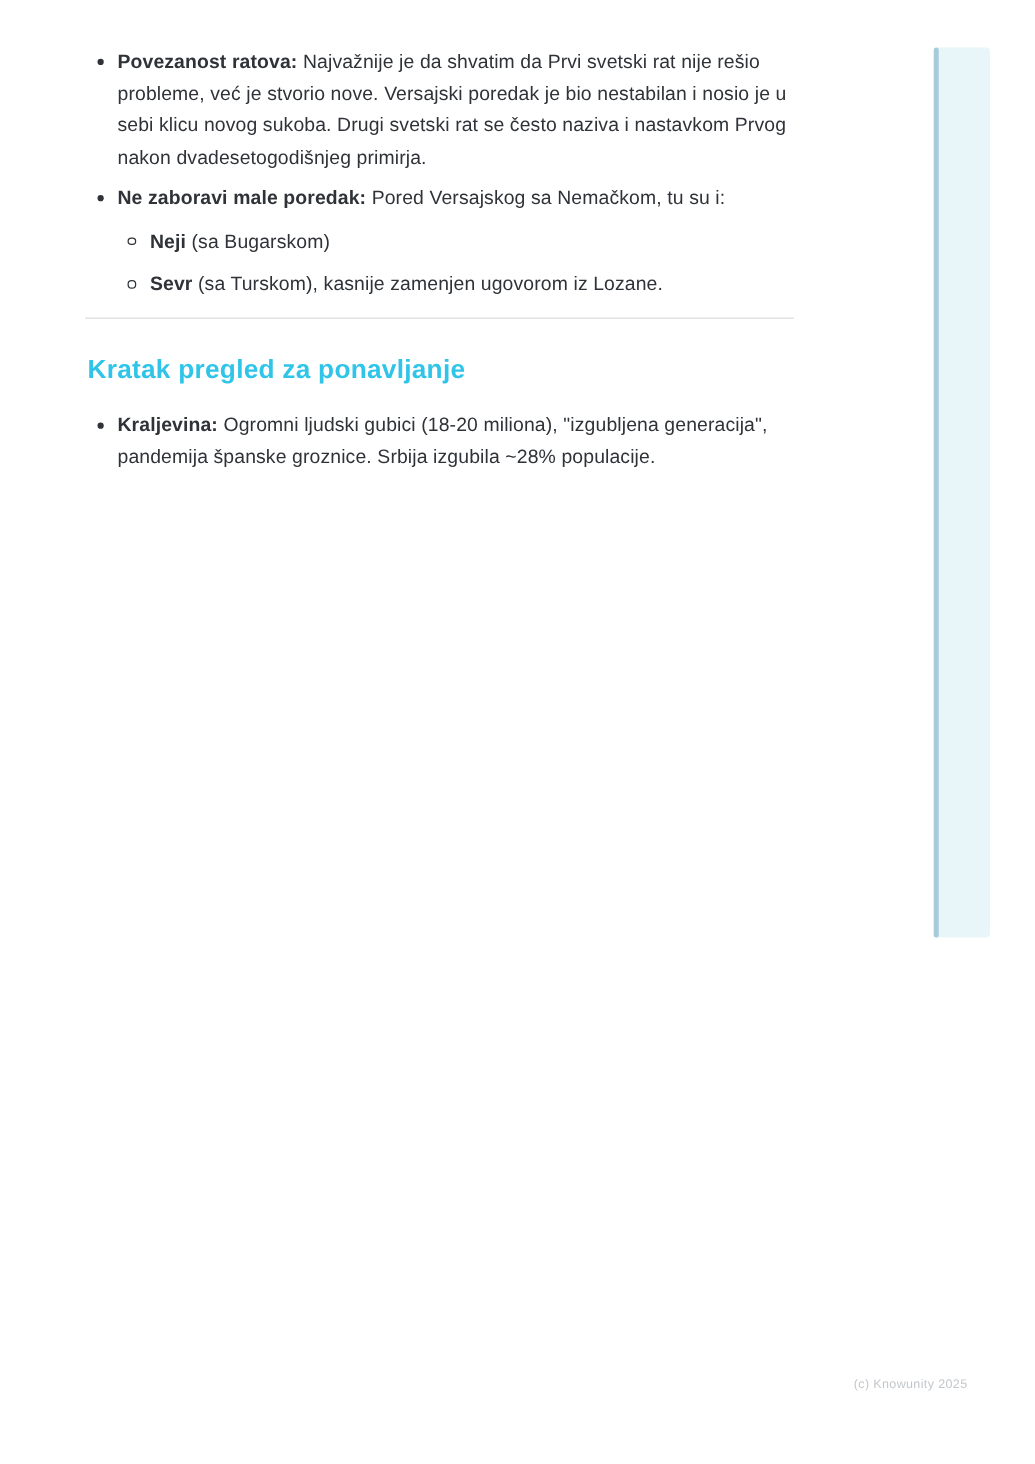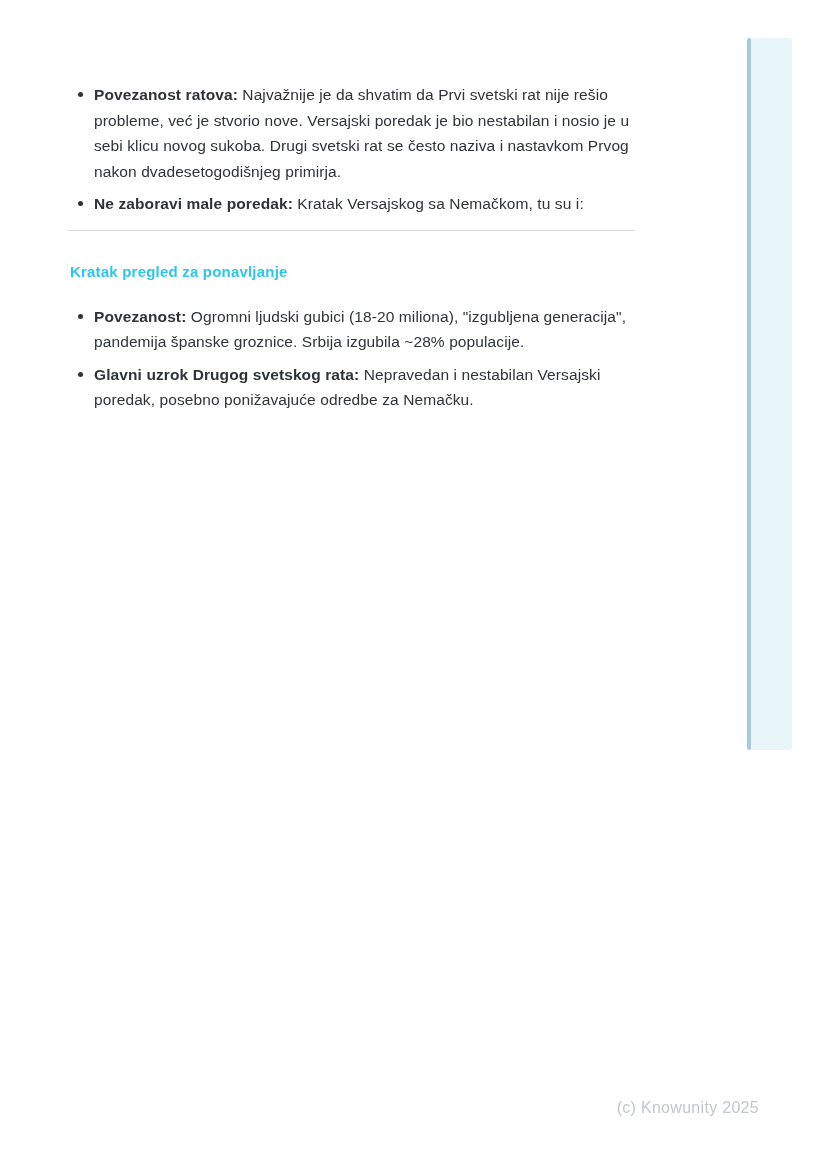--- a/index.html
+++ b/index.html
@@ -11,21 +11,20 @@
     color:var(--body-text, #2f3338);
     overflow:hidden;
   }
   .content {
     position:absolute;
     left:70px; top:37px;
     width:567px;
     font-size:15.5px;
     line-height:25.5px;
     letter-spacing:0.1px;
-    margin-top:45px;
   }
   ul { list-style:none; }
   .lvl1 > li {
     position:relative;
     padding-left:24px;
     margin-bottom:7px;
   }
   .lvl1 > li::before {
     content:"";
     position:absolute;
@@ -52,21 +51,21 @@
   .b { font-weight:700; }
   .i { font-style:italic; }
   .divider {
     border:none;
     border-top:1px solid var(--divider, #dbdcdd);
     width:567px;
     margin:13px 0 0 -2px;
   }
   .section-heading {
     margin-top:26px;
-    font-size:15px;
+    font-size:21px;
     line-height:30px;
     font-weight:700;
     color:var(--accent, #30c5e8);
     letter-spacing:0.2px;
   }
   .summary { margin-top:17px; }
   .edge-strip {
     position:absolute;
     left:747px; top:38px;
     width:45px; height:712px;
@@ -76,53 +75,56 @@
   .edge-strip-line {
     position:absolute;
     left:0; top:0;
     width:4px; height:100%;
     background:var(--strip-edge, #a6cbd9);
     border-radius:2px;
   }
   .footer {
     position:absolute;
     top:1100px;
-    right:69px;
-    font-size:16px;
+    right:54px;
+    font-size:10px;
     line-height:16px;
     color:var(--footer-text, #c3c7cb);
     letter-spacing:0.3px;
   }
 </style>
 </head>
 <body>
 
 <div class="content">
 
   <ul class="lvl1">
     <li>
       <span class="b">Povezanost ratova:</span><span> Najvažnije je da shvatim da Prvi svetski rat nije rešio probleme, već je stvorio nove. Versajski poredak je bio nestabilan i nosio je u sebi klicu novog sukoba. Drugi svetski rat se često naziva i nastavkom Prvog nakon dvadesetogodišnjeg primirja.</span>
     </li>
     <li>
-      <span class="b">Ne zaboravi male poredak:</span><span> Kratak Versajskog sa Nemačkom, tu su i:</span>
+      <span class="b">Ne zaboravi male poredak:</span><span> Pored Versajskog sa Nemačkom, tu su i:</span>
       <ul class="lvl2">
+        <li>
+          <span class="b">Neji</span><span> (sa Bugarskom)</span>
+        </li>
+        <li>
+          <span class="b">Sevr</span><span> (sa Turskom), kasnije zamenjen ugovorom iz Lozane.</span>
+        </li>
       </ul>
     </li>
   </ul>
 
   <hr class="divider">
 
   <h2 class="section-heading">Kratak pregled za ponavljanje</h2>
 
   <ul class="lvl1 summary">
     <li>
-      <span class="b">Povezanost:</span><span> Ogromni ljudski gubici (18-20 miliona), "izgubljena generacija", pandemija španske groznice. Srbija izgubila ~28% populacije.</span>
-    </li>
-    <li>
-      <span class="b">Glavni uzrok Drugog svetskog rata:</span><span> Nepravedan i nestabilan Versajski poredak, posebno ponižavajuće odredbe za Nemačku.</span>
+      <span class="b">Kraljevina:</span><span> Ogromni ljudski gubici (18-20 miliona), "izgubljena generacija", pandemija španske groznice. Srbija izgubila ~28% populacije.</span>
     </li>
   </ul>
 
 </div>
 
 <div class="edge-strip">
   <div class="edge-strip-line"></div>
 </div>
 
 <div class="footer">(c) Knowunity 2025</div>

